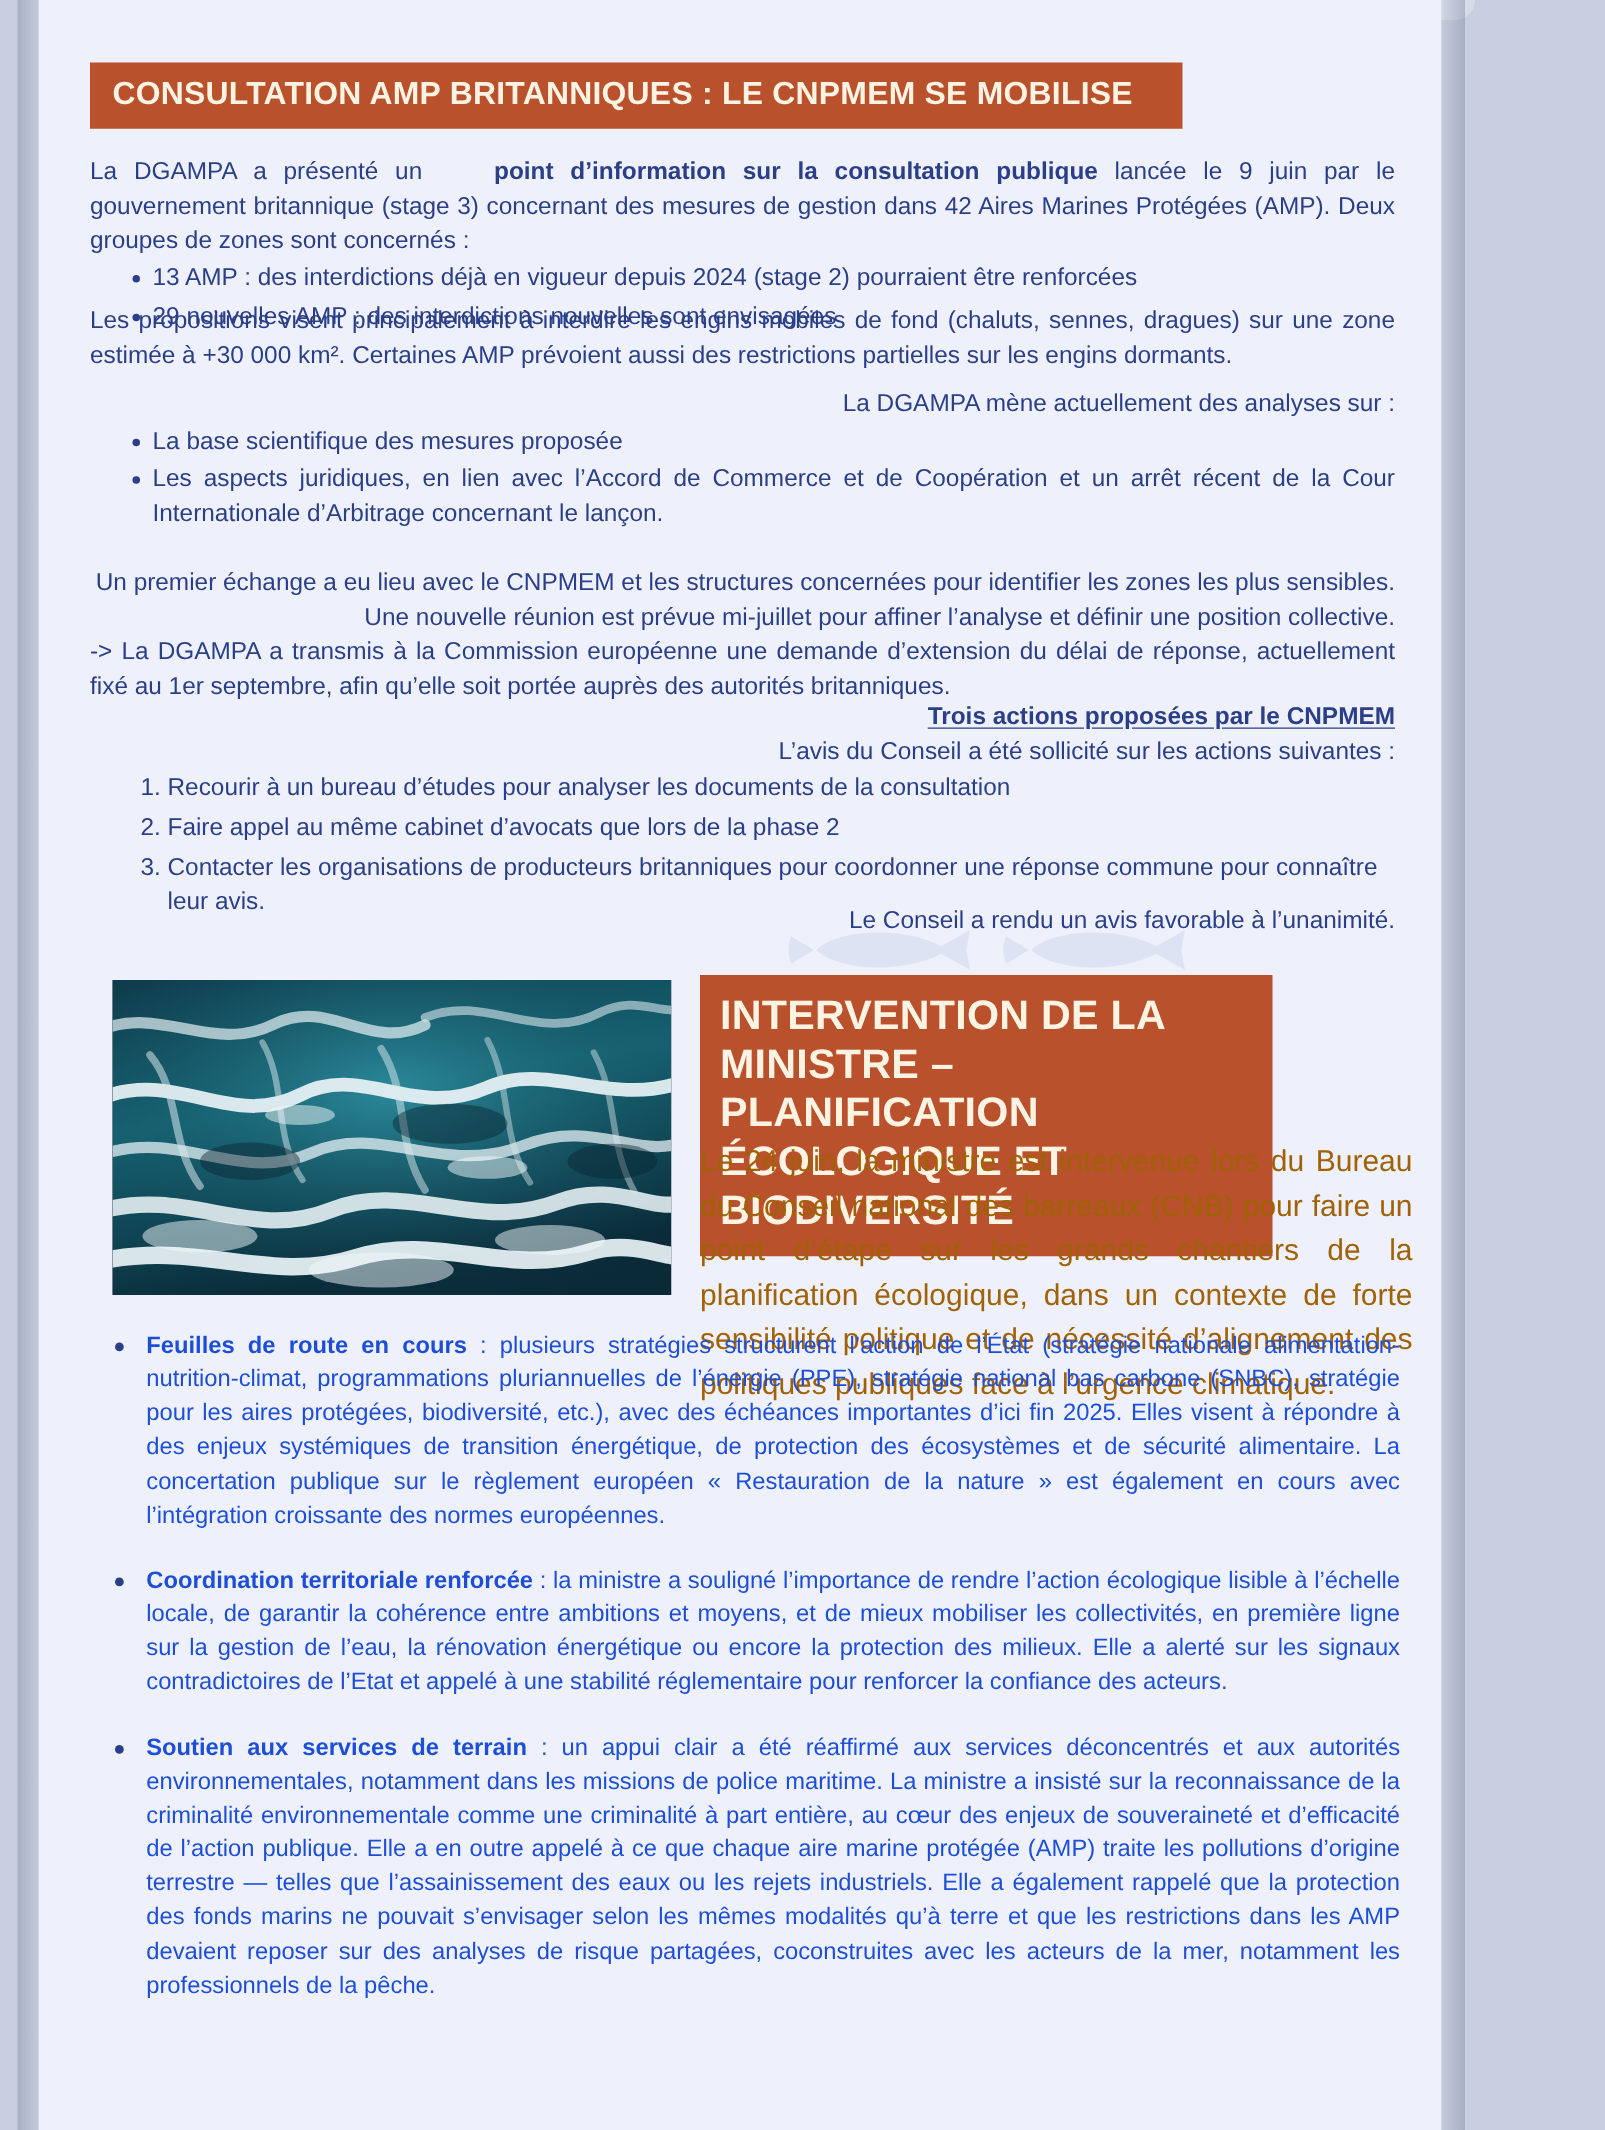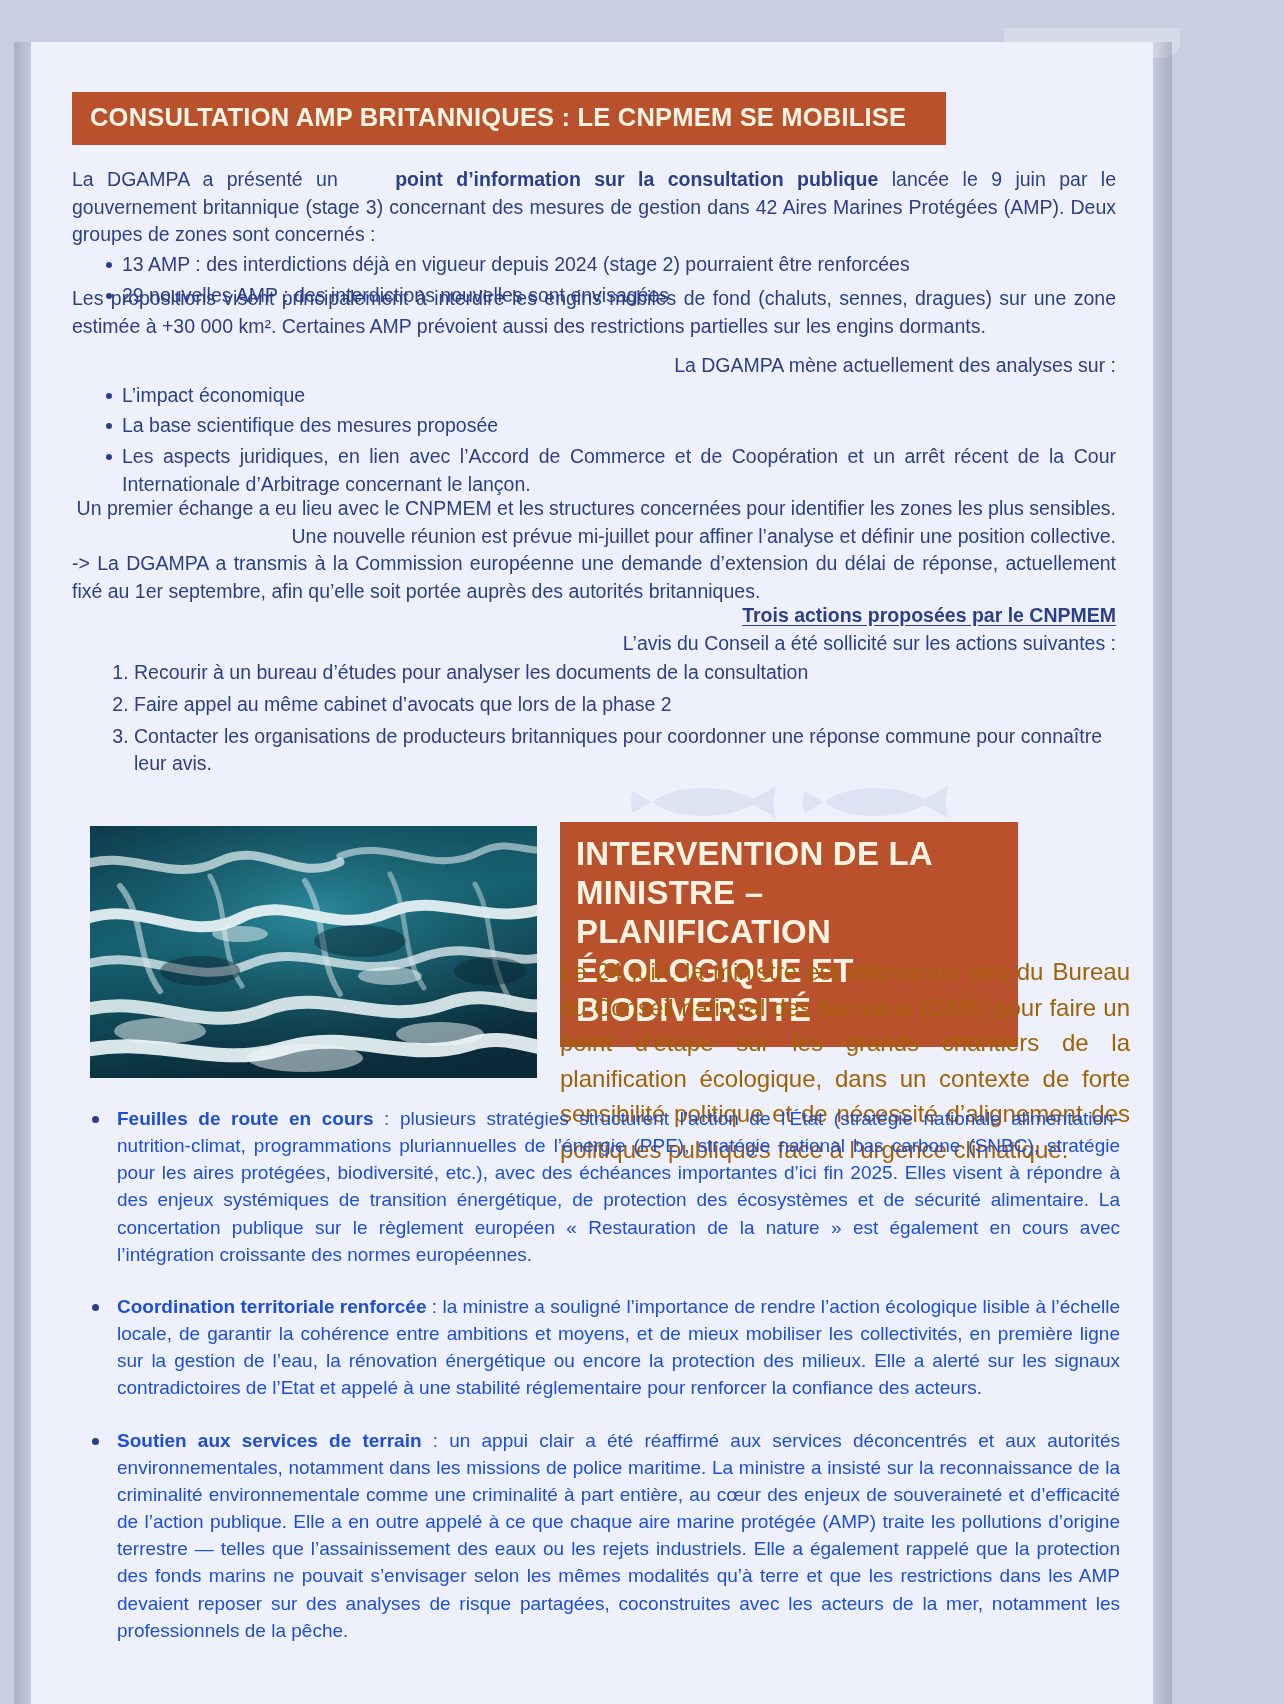--- a/index.html
+++ b/index.html
@@ -11,21 +11,20 @@
     font-family: "Liberation Sans", sans-serif;
     overflow: hidden;
   }
 
   
   #viewer {
     position: relative;
     width: 1284px;
     height: 1308px;
     background: #c9cfe0;
-    margin-top: 42px;
   }
   #status-pill {
     position: absolute;
     top: -14px;
     left: 1004px;
     width: 176px;
     height: 30px;
     background: #d6dbe8;
     border-radius: 0 0 16px 16px;
   }
@@ -220,21 +219,20 @@
       </ul>
     </div>
 
     <div class="body-col" id="blk-props">
       <p class="para">Les propositions visent principalement à interdire les engins mobiles de fond (chaluts, sennes, dragues) sur une zone estimée à +30 000 km². Certaines AMP prévoient aussi des restrictions partielles sur les engins dormants.</p>
     </div>
 
     <div class="body-col" id="blk-analyses">
       <p class="para nojust">La DGAMPA mène actuellement des analyses sur :</p>
       <ul class="bul">
-        <li>L’impact économique</li>
         <li>La base scientifique des mesures proposée</li>
         <li style="text-align:justify">Les aspects juridiques, en lien avec l’Accord de Commerce et de Coopération et un arrêt récent de la Cour Internationale d’Arbitrage concernant le lançon.</li>
       </ul>
     </div>
 
     <div class="body-col" id="blk-exchange">
       <p class="para nojust">Un premier échange a eu lieu avec le CNPMEM et les structures concernées pour identifier les zones les plus sensibles.</p>
       <p class="para nojust">Une nouvelle réunion est prévue mi-juillet pour affiner l’analyse et définir une position collective.</p>
       <p class="para">-&gt; La DGAMPA a transmis à la Commission européenne une demande d’extension du délai de réponse, actuellement fixé au 1er septembre, afin qu’elle soit portée auprès des autorités britanniques.</p>
     </div>
@@ -242,20 +240,23 @@
     <div class="body-col" id="blk-actions">
       <p class="para nojust u-head">Trois actions proposées par le CNPMEM</p>
       <p class="para nojust">L’avis du Conseil a été sollicité sur les actions suivantes :</p>
       <ol class="num">
         <li>Recourir à un bureau d’études pour analyser les documents de la consultation</li>
         <li>Faire appel au même cabinet d’avocats que lors de la phase 2</li>
         <li>Contacter les organisations de producteurs britanniques pour coordonner une réponse commune pour connaître leur avis.</li>
       </ol>
     </div>
 
+    <div class="body-col" id="blk-avis">
+      <p class="para nojust">Le Conseil a rendu un avis favorable à l’unanimité.</p>
+    </div>
 
     <div class="fish-layer">
       <svg width="330" height="50" viewBox="0 0 330 50">
         <g fill="#dde3f2">
           <path d="M22 25 C 40 8, 92 6, 122 22 L 145 9 L 142 25 L 145 41 L 122 28 C 92 44, 40 42, 22 25 Z"></path>
           <path d="M2 14 L 20 25 L 2 36 C -1 29, -1 21, 2 14 Z"></path>
         </g>
         <g fill="#dde3f2" transform="translate(172,0)">
           <path d="M22 25 C 40 8, 92 6, 122 22 L 145 9 L 142 25 L 145 41 L 122 28 C 92 44, 40 42, 22 25 Z"></path>
           <path d="M2 14 L 20 25 L 2 36 C -1 29, -1 21, 2 14 Z"></path>

